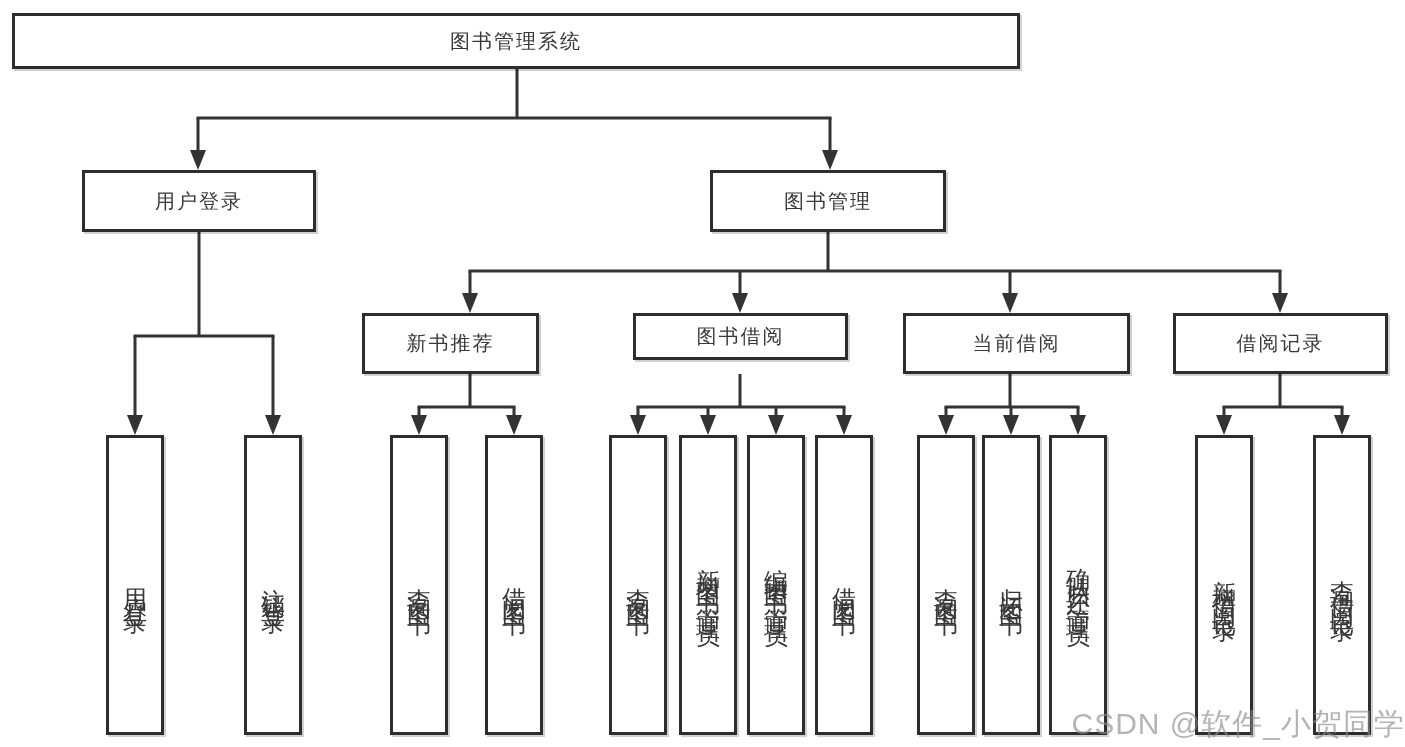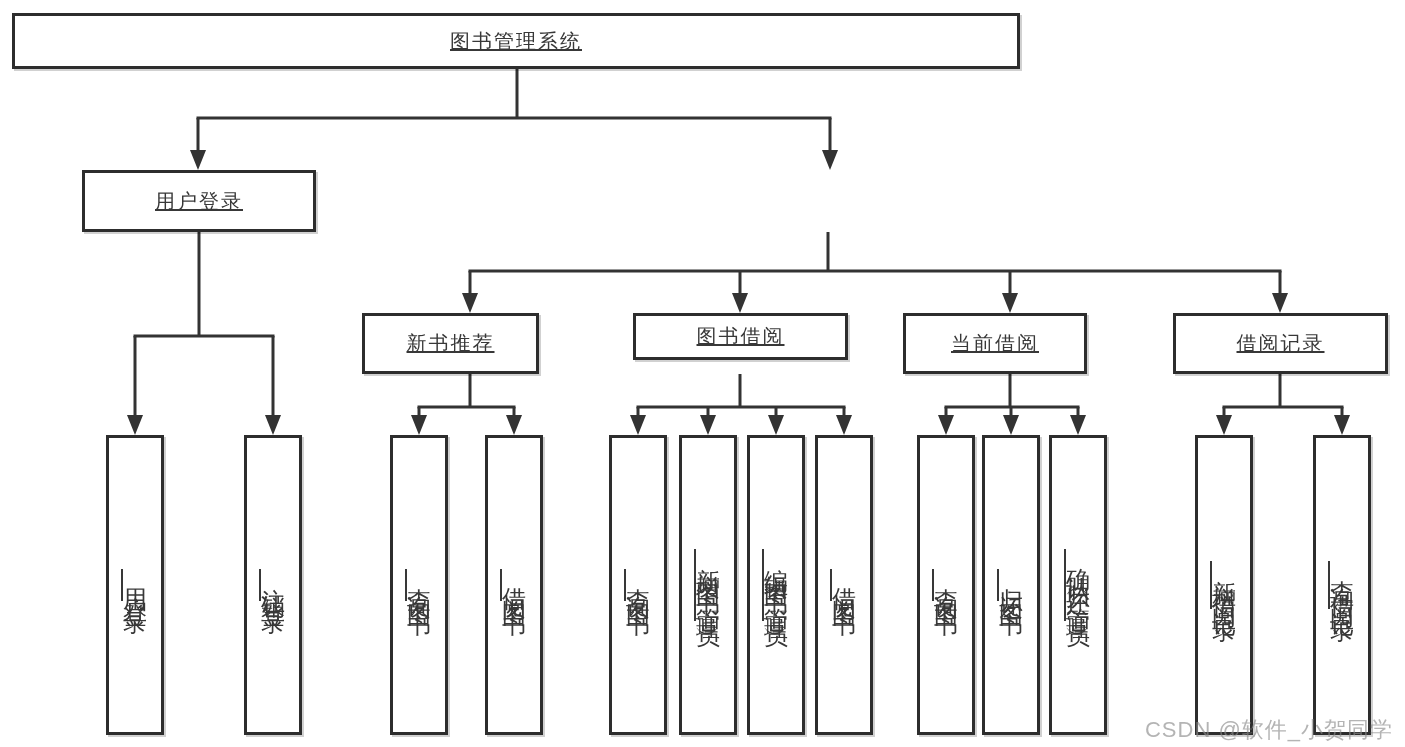--- a/index.html
+++ b/index.html
@@ -25,39 +25,38 @@
     position: absolute;
     box-sizing: border-box;
     background: #ffffff;
     border: 3px solid #2d2d2d;
     box-shadow: 2px 2px 0 rgba(0,0,0,0.18);
     display: flex;
     align-items: center;
     justify-content: center;
     color: #383838;
     z-index: 2;
-    text-decoration: underline;
   }
   .box.h .lbl {
     font-size: 20px;
     letter-spacing: 2px;
     white-space: nowrap;
   }
   .box.v .lbl {
     writing-mode: vertical-rl;
     font-size: 24px;
     letter-spacing: 8px;
     line-height: 1;
     white-space: nowrap;
   }
   .watermark {
     position: absolute;
-    right: 12px;
+    right: 0;
     bottom: 2px;
-    font-size: 22px;
+    font-size: 30px;
     letter-spacing: 1px;
     color: rgba(140, 140, 140, 0.65);
     z-index: 3;
     white-space: nowrap;
   }
 </style>
 </head>
 <body>
 
 <div class="stage">
@@ -117,28 +116,31 @@
       <polygon points="1334,415 1350,415 1342,435" fill="#333333"></polygon>
     </svg>
 
   <div class="box h" style="left:12px; top:13px; width:1008px; height:56px">
     <span class="lbl">图书管理系统</span>
   </div>
 
   <div class="box h" style="left:82px; top:170px; width:234px; height:62px">
     <span class="lbl">用户登录</span>
   </div>
+  <div class="box h" style="left:710px; top:170px; width:236px; height:62px">
+    <span class="lbl">图书管理</span>
+  </div>
 
   <div class="box h" style="left:362px; top:313px; width:177px; height:61px">
     <span class="lbl">新书推荐</span>
   </div>
   <div class="box h" style="left:633px; top:313px; width:215px; height:47px">
     <span class="lbl">图书借阅</span>
   </div>
-  <div class="box h" style="left:903px; top:313px; width:184px; height:61px">
+  <div class="box h" style="left:903px; top:313px; width:227px; height:61px">
     <span class="lbl">当前借阅</span>
   </div>
   <div class="box h" style="left:1173px; top:313px; width:215px; height:61px">
     <span class="lbl">借阅记录</span>
   </div>
 
   <div class="box v" style="left:106px; top:435px; width:58px; height:300px">
     <span class="lbl">用户登录</span>
   </div>
   <div class="box v" style="left:244px; top:435px; width:58px; height:300px">

